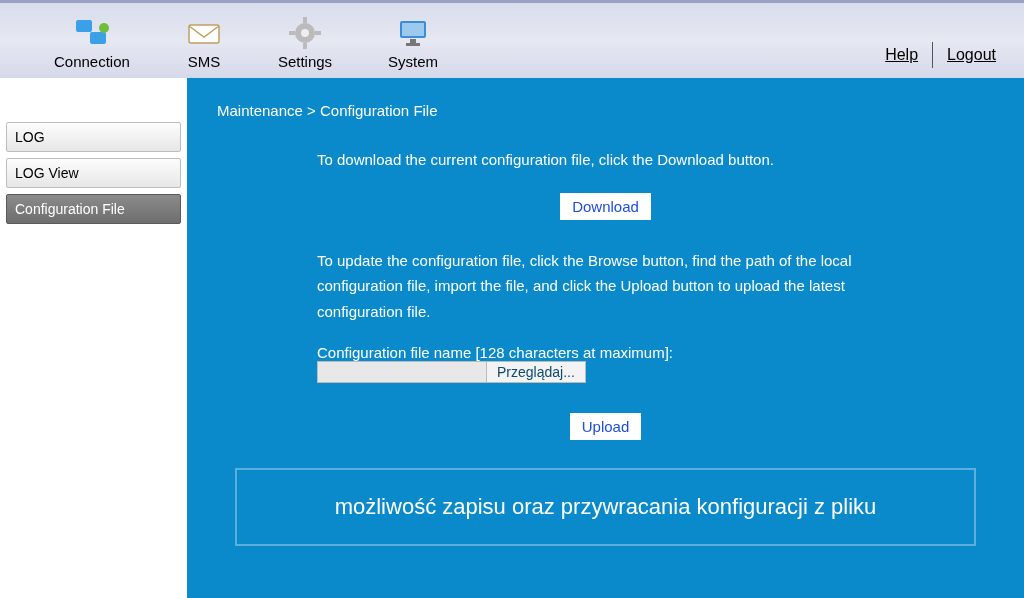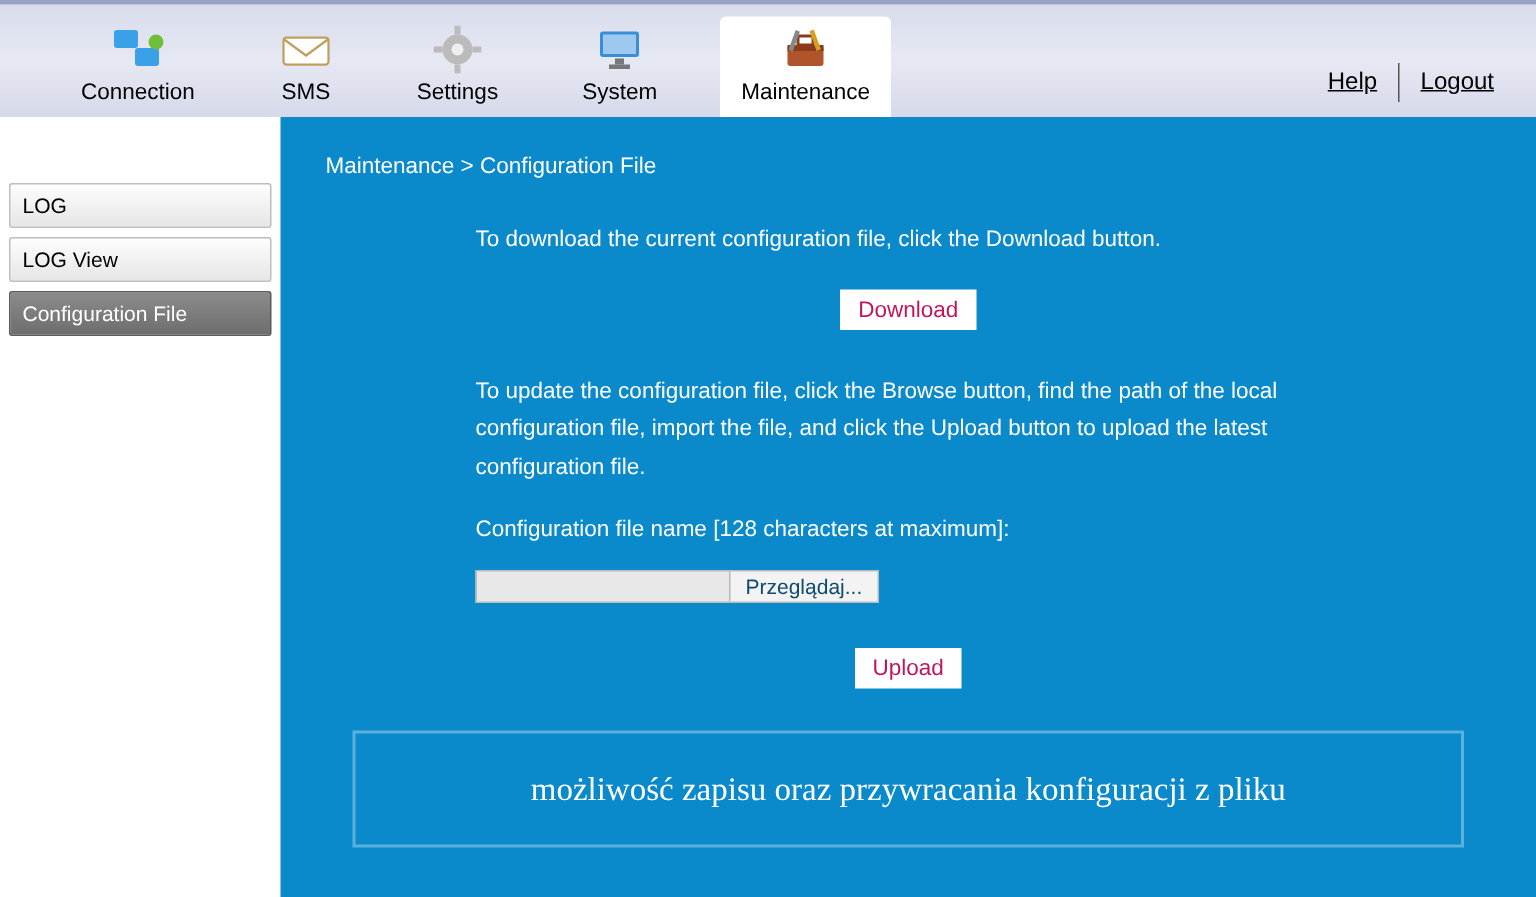--- a/index.html
+++ b/index.html
@@ -80,43 +80,43 @@
     background: #0a8acb;
     color: #fff;
     padding: 24px 30px;
     position: relative;
   }
   .breadcrumb { font-weight: normal; font-size: 15px; margin-bottom: 28px; }
   .instr { margin-left: 100px; margin-bottom: 20px; font-size: 15px; line-height: 1.7; }
   .center-row { text-align: center; margin: 18px 0 28px 0; }
   .btn {
     background: #fff;
-    color: #be185d;
+    color: #1d4ed8;
     border: none;
     padding: 5px 12px;
     font-size: 15px;
     cursor: pointer;
   }
-  .field-label { margin-left: 100px; font-size: 15px; margin-bottom: 19px; }
+  .field-label { margin-left: 100px; font-size: 15px; margin-bottom: 0; }
   .file-row { margin-left: 100px; display: flex; align-items: stretch; margin-bottom: 30px; }
   .file-text {
     width: 170px; height: 22px;
     background: #e8e8e8; border: 1px solid #bbb;
   }
   .file-browse {
     background: #f3f3f3; border:1px solid #bbb; border-left:none;
     padding: 1px 10px; font-size:14px; cursor:pointer; color:#0c4a6e;
   }
   .annot {
     margin: 20px 18px 0 18px;
     border: 2px solid #ffffff55;
     padding: 24px;
     text-align: center;
     font-size: 22px;
-    font-family: Liberation Serif, serif;
+    font-family: Liberation Sans, sans-serif;
   }
 </style>
 </head>
 <body>
 
 <div class="topbar">
   <div class="nav-tabs">
 
     <div class="nav-tab">
       <span class="nav-icon">
@@ -160,32 +160,20 @@
         <svg width="34" height="30" viewBox="0 0 34 30">
           <rect x="4" y="3" width="26" height="17" rx="2" fill="#3a8ed8"></rect>
           <rect x="6" y="5" width="22" height="13" fill="#9ec9ef"></rect>
           <rect x="14" y="21" width="6" height="4" fill="#777"></rect>
           <rect x="10" y="25" width="14" height="3" fill="#777"></rect>
         </svg>
       </span>
       <span>System</span>
     </div>
 
-    <div class="nav-tab active">
-      <span class="nav-icon">
-        <svg width="34" height="30" viewBox="0 0 34 30">
-          <rect x="5" y="12" width="24" height="14" rx="2" fill="#b0552b"></rect>
-          <rect x="5" y="12" width="24" height="4" fill="#8a3d1c"></rect>
-          <rect x="12" y="6" width="10" height="6" fill="none" stroke="#8a3d1c" stroke-width="2"></rect>
-          <rect x="8" y="2" width="3" height="14" fill="#888" transform="rotate(20 9 9)"></rect>
-          <rect x="22" y="2" width="3" height="14" fill="#d8a020" transform="rotate(-20 23 9)"></rect>
-        </svg>
-      </span>
-      <span>Maintenance</span>
-    </div>
 
   </div>
 
   <div class="top-links">
     <a>Help</a>
     <span class="divider"></span>
     <a>Logout</a>
   </div>
 </div>
 

